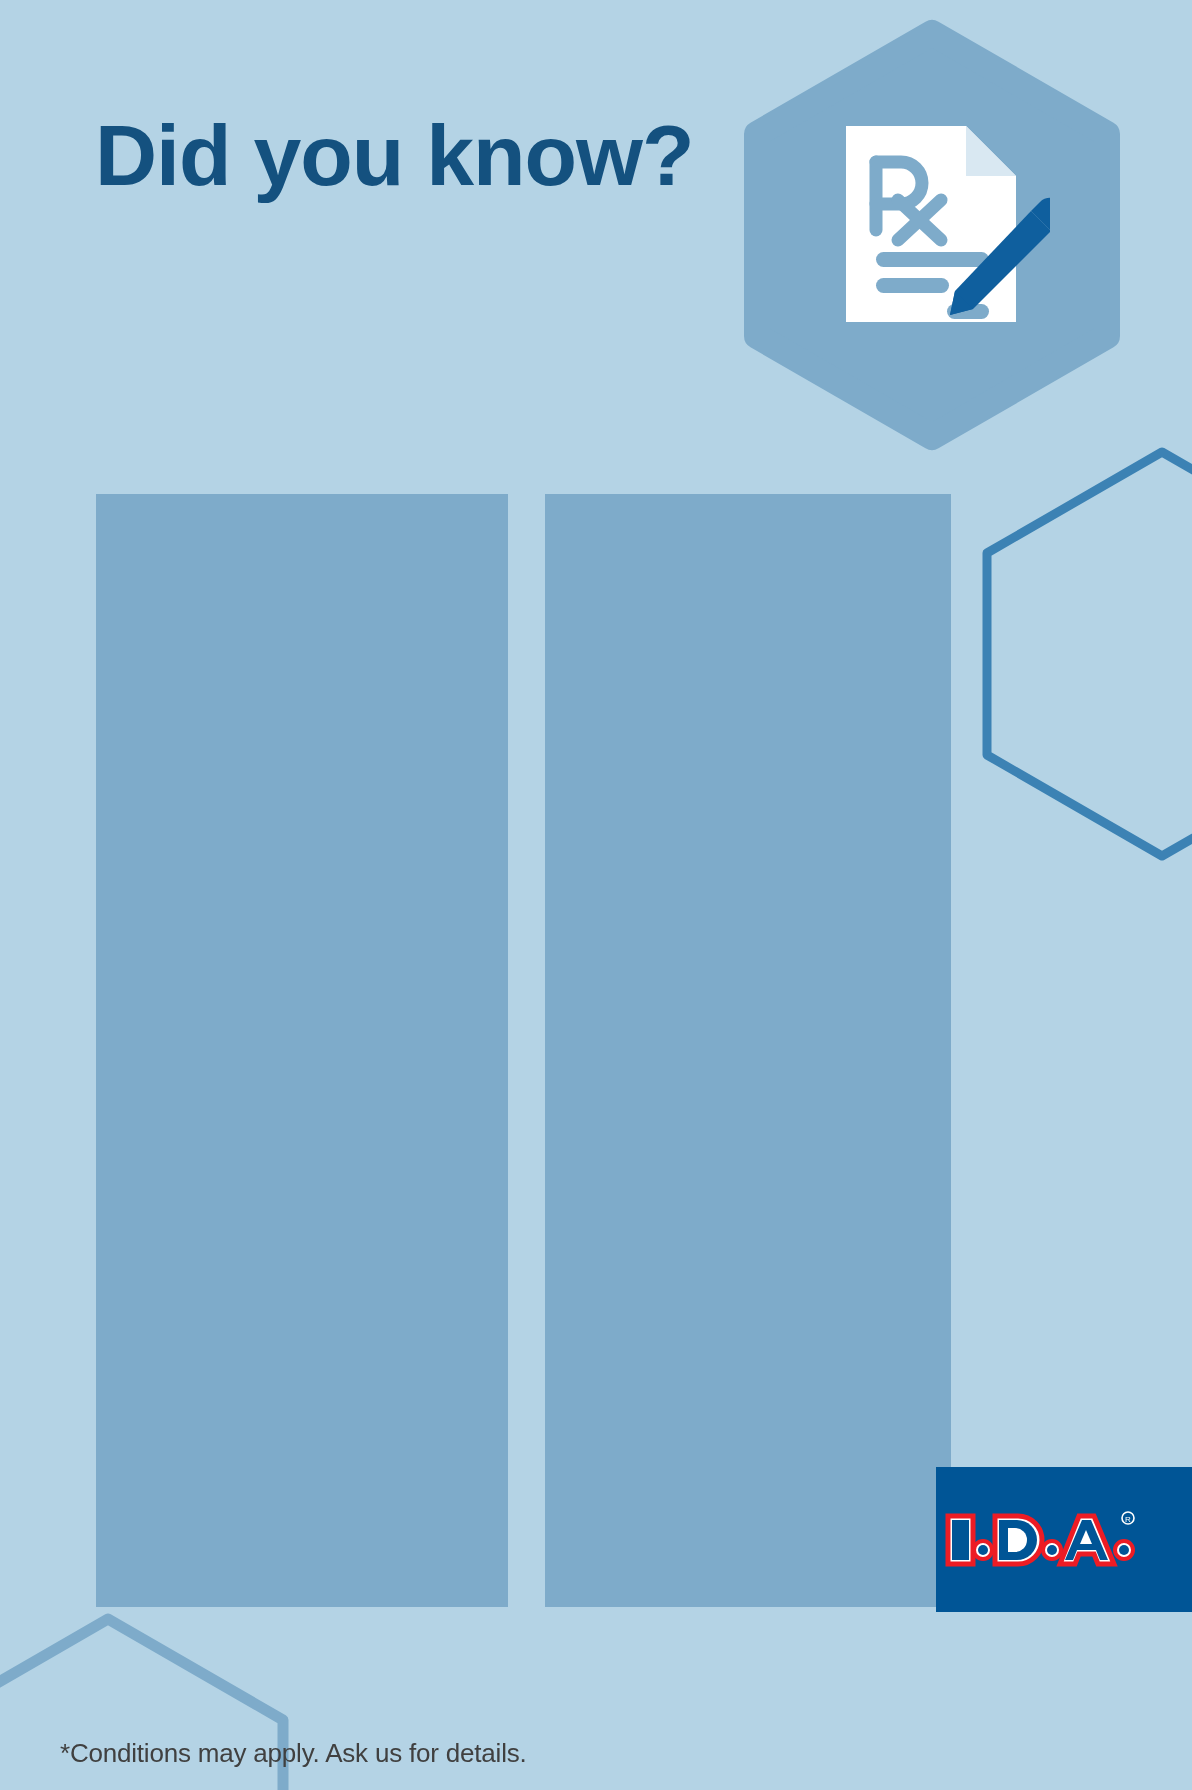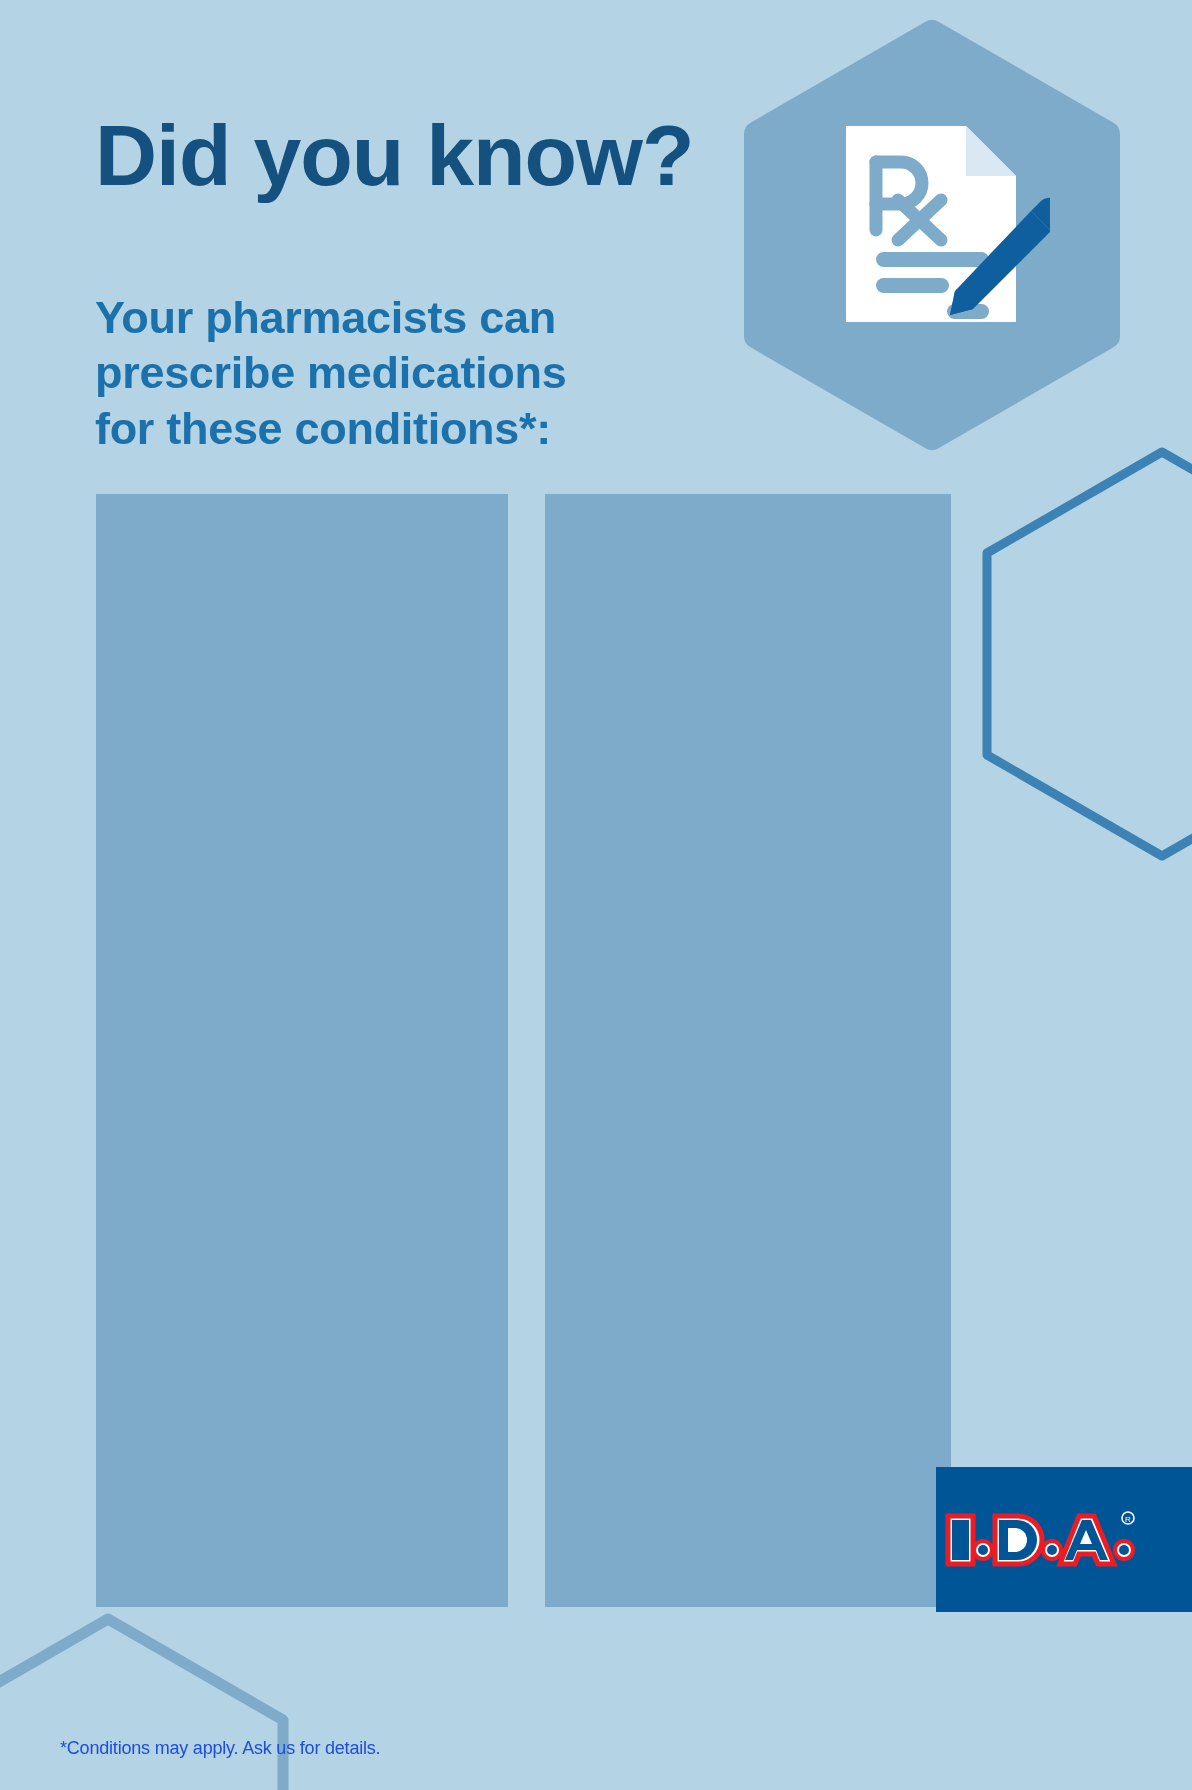--- a/index.html
+++ b/index.html
@@ -68,22 +68,22 @@
     top: 494px;
     width: 406px;
     height: 1113px;
   }
 
   
   .footnote {
     position: absolute;
     left: 60px;
     top: 1738px;
-    font-size: 18px;
-    color: #1d4ed8;
+    font-size: 26px;
+    color: #404040;
     letter-spacing: -0.2px;
     white-space: nowrap;
   }
 
   
   #logo-block {
     position: absolute;
     left: 936px;
     top: 1467px;
     width: 340px;
@@ -131,25 +131,20 @@
 
     <g>
       <path d="M 193 93 L 213 113 L 135 191 L 112 197 L 117 173 Z" fill="#0f5f9e"></path>
       <path d="M 117 173 L 135 191 L 112 197 Z" fill="#0f5f9e"></path>
       <path d="M 193 93 L 213 113 L 222 104 A 14 14 0 0 0 202 84 Z" fill="#0f5f9e"></path>
     </g>
   </svg>
 
   <div class="headline">Did you know?</div>
 
-  <div class="subhead">
-    <span class="ln">Your pharmacists can</span>
-    <span class="ln">prescribe medications</span>
-    <span class="ln">for these conditions*:</span>
-  </div>
 
   <div class="panel" id="panel-left"></div>
   <div class="panel" id="panel-right"></div>
 
   <div class="footnote">*Conditions may apply. Ask us for details.</div>
 
   <div id="logo-block">
     <svg id="logo-mark" viewBox="0 0 200 72">
 
       <g>

